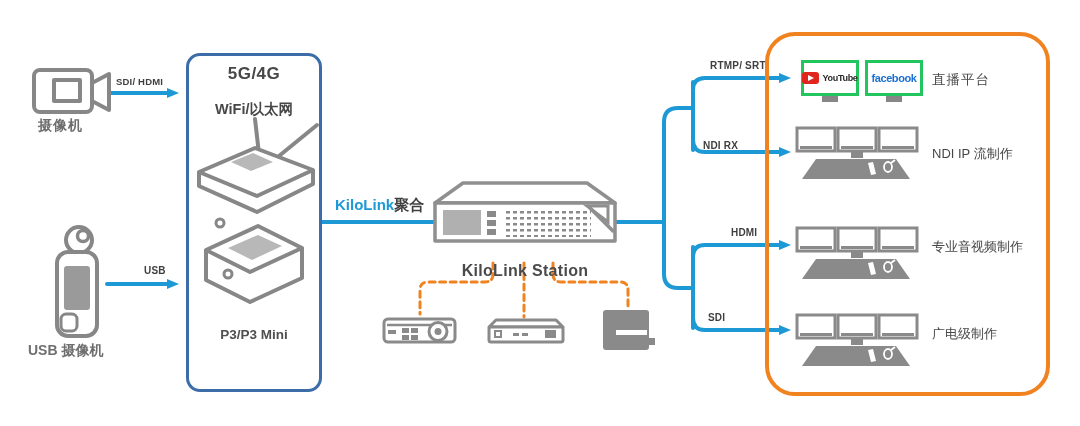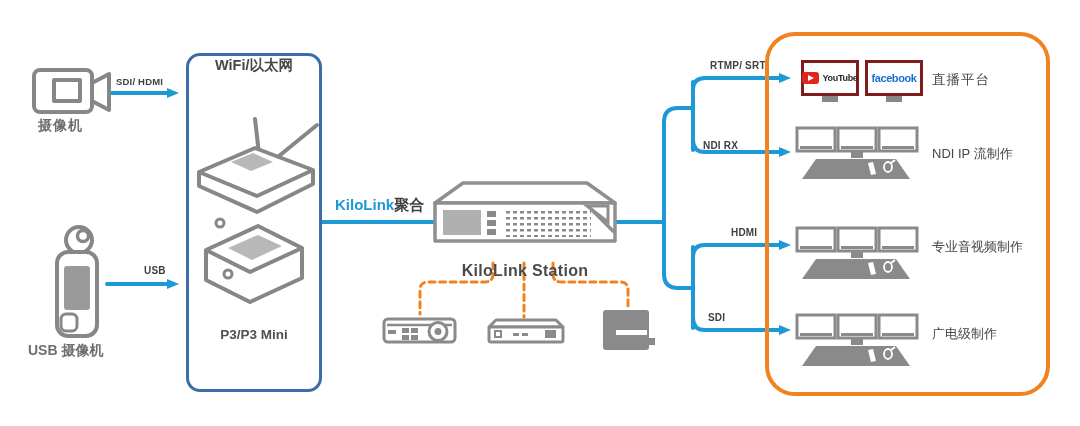--- a/index.html
+++ b/index.html
@@ -8,39 +8,39 @@
     font-family:"Liberation Sans","DejaVu Sans",sans-serif;
   }
   .abs{position:absolute;}
   .wires{position:absolute;left:0;top:0;width:1080px;height:426px;}
   
   .encoder-box{
     left:186px;top:53px;width:136px;height:339px;box-sizing:border-box;
     border:3px solid #3c6da8;border-radius:14px;background:transparent;text-align:center;
   }
   .encoder-title1{margin-top:8px;font-size:17px;font-weight:bold;color:#474747;letter-spacing:.5px;}
-  .encoder-title2{margin-top:0;font-size:14.5px;font-weight:bold;color:#474747;}
+  .encoder-title2{margin-top:16px;font-size:14.5px;font-weight:bold;color:#474747;}
   .output-box{
     left:765px;top:32px;width:285px;height:364px;box-sizing:border-box;
     border:4px solid #f08220;border-radius:30px;background:transparent;
   }
   
   .lbl{position:absolute;color:#6e6e6e;font-weight:bold;font-size:14px;white-space:nowrap;}
   .link-lbl{position:absolute;color:#3f3f3f;font-weight:bold;font-size:10px;white-space:nowrap;letter-spacing:.2px;}
   .agg-lbl{position:absolute;left:335px;top:196px;font-size:15px;font-weight:bold;white-space:nowrap;}
   .agg-brand{color:#1d9ad6;}
   .agg-suffix{color:#3f3f3f;}
   .station-lbl{position:absolute;left:429px;top:243px;width:192px;text-align:center;
     font-size:16px;font-weight:bold;color:#4a4a4a;letter-spacing:.3px;margin-top:19px;}
   .p3-lbl{position:absolute;left:186px;top:327px;width:136px;text-align:center;
     font-size:13.5px;font-weight:bold;color:#4f4f4f;}
   .out-lbl{position:absolute;left:932px;font-size:13px;font-weight:normal;color:#474747;white-space:nowrap;}
   
   .monitor{
-    position:absolute;width:58px;height:36px;box-sizing:border-box;border:3px solid #7f1d1d;
+    position:absolute;width:58px;height:36px;box-sizing:border-box;border:3px solid #22c55e;
     background:#fff;display:flex;align-items:center;justify-content:center;gap:3px;
   }
   .monitor-stand{position:absolute;width:16px;height:6px;background:#878787;}
   .yt-badge{width:17px;height:12px;background:#e0261c;border-radius:3px;position:relative;flex:0 0 auto;}
   .yt-badge::after{content:"";position:absolute;left:6px;top:3px;width:0;height:0;
     border-left:6px solid #fff;border-top:3px solid transparent;border-bottom:3px solid transparent;}
   .yt-text{font-size:9px;font-weight:800;color:#282828;letter-spacing:-.3px;}
   .fb-text{font-size:11px;font-weight:800;color:#1a6fd4;letter-spacing:-.4px;}
 </style>
 </head>
@@ -93,20 +93,21 @@
       <circle cx="37" cy="12" r="5.5" stroke-width="3.5"></circle>
       <rect x="11" y="28" width="40" height="84" rx="11"></rect>
     </g>
     <rect x="18" y="42" width="26" height="44" rx="3" fill="#9a9a9a"></rect>
     <rect x="15" y="90" width="16" height="17" rx="5" fill="#fff" stroke="#878787" stroke-width="3"></rect>
   </svg>
   <div class="lbl" style="left:28px;top:342px;">USB 摄像机</div>
   <div class="link-lbl" style="left:144px;top:265px;">USB</div>
 
   <div class="abs encoder-box">
+    <div class="encoder-title1">5G/4G</div>
     <div class="encoder-title2">WiFi/以太网</div>
   </div>
 
   <svg class="abs" style="left:193px;top:116px" width="130" height="102" viewBox="0 0 130 102">
     <g stroke="#878787" stroke-width="4" fill="none" stroke-linecap="round">
       <path d="M66 38 L62 3"></path>
       <path d="M86 40 L124 9"></path>
     </g>
     <g stroke="#878787" stroke-width="4" fill="#fff" stroke-linejoin="round">
       <path d="M6 56 L6 70 L64 96 L120 68 L120 54"></path>

